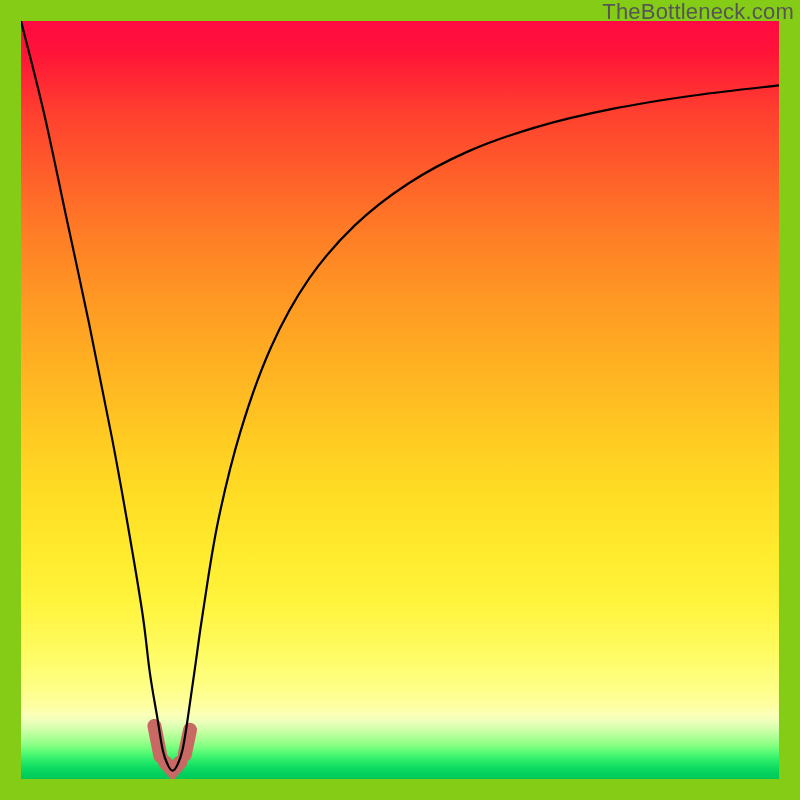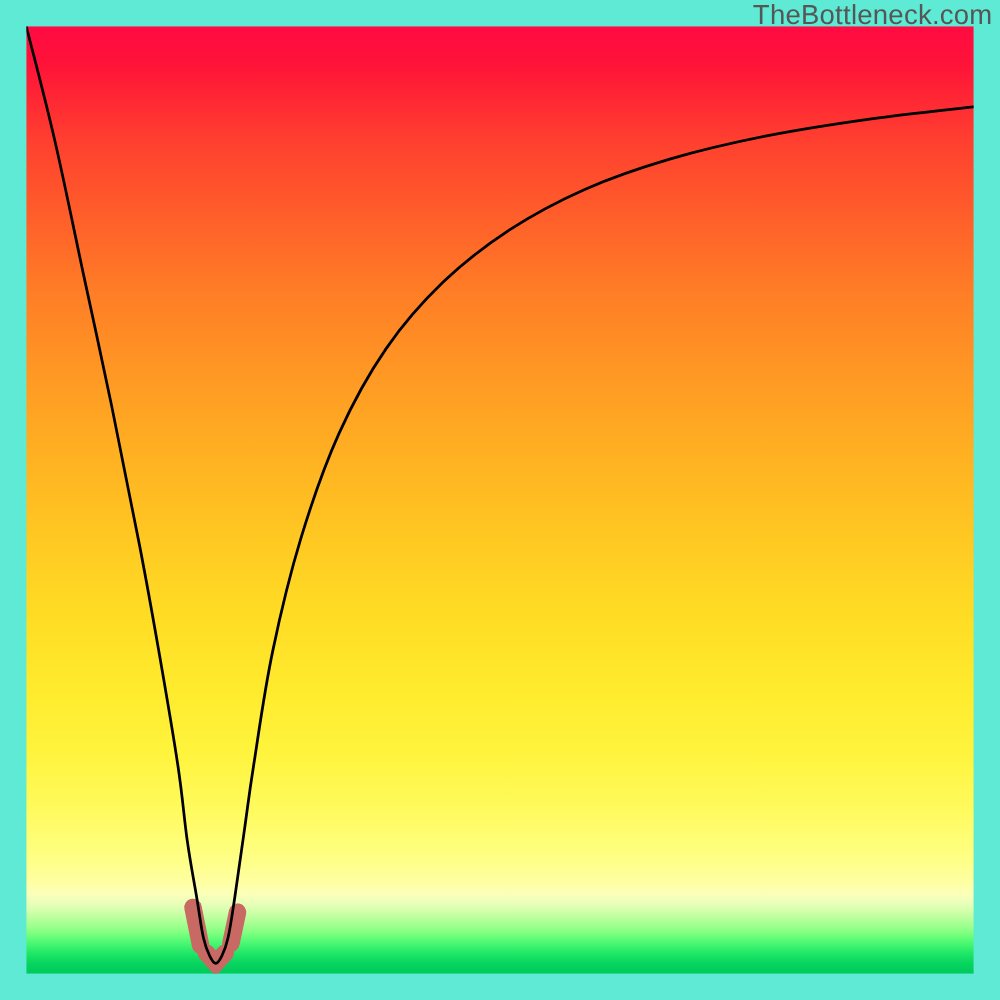--- a/index.html
+++ b/index.html
@@ -7,21 +7,21 @@
     padding: 0;
     width: 800px;
     height: 800px;
     overflow: hidden;
     background: #000;
     font-family: Arial, Helvetica, sans-serif;
   }
   .frame {
     position: absolute;
     inset: 0;
-    background: #5eead4;
+    background: #84cc16;
   }
   .plot {
     position: absolute;
     left: 21px;
     top: 21px;
     width: 758px;
     height: 758px;
     overflow: hidden;
   }
   .gradient {

